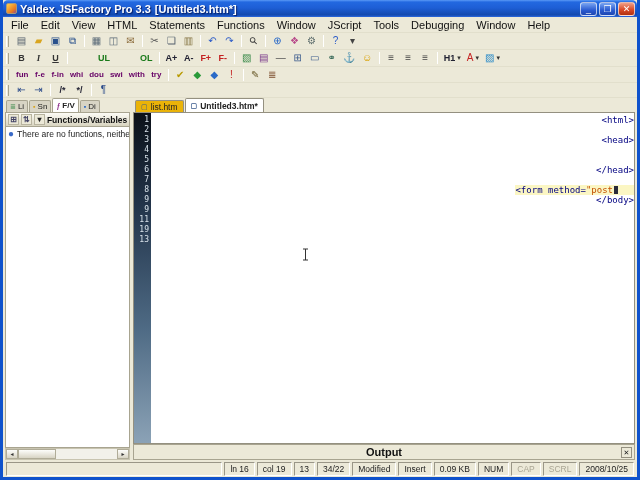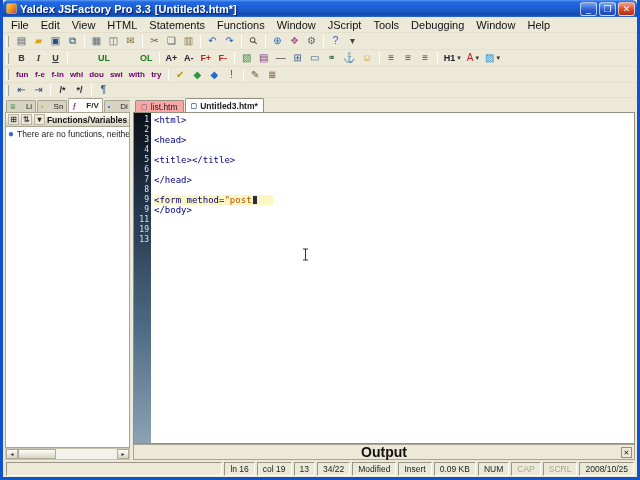--- a/index.html
+++ b/index.html
@@ -47,21 +47,21 @@
   .tb-label.red { color:#c42222; }
   .tb-label.dark { color:#223; }
   .tb-label.script { color:#660066; font-weight:bold; font-size:8px; }
   .dd { font-size:7px; color:#333; margin-left:1px; }
 
   
   .main { flex:1; display:flex; padding:0 2px; min-height:0; }
 
   .sidebar { width:125px; flex:0 0 125px; display:flex; flex-direction:column; min-height:0; }
   .side-tabs { height:14px; flex:0 0 14px; display:flex; align-items:flex-end; padding-left:1px; }
-  .side-tab { height:12px; display:flex; align-items:center; gap:10px; padding:0 3px; font-size:8px; color:#222;
+  .side-tab { height:12px; display:flex; align-items:center; gap:2px; padding:0 3px; font-size:8px; color:#222;
     background:#d8d4c4; border:1px solid #a8a490; border-bottom:none; border-radius:2px 2px 0 0; margin-right:1px; cursor:default;}
   .side-tab.active { background:#fff; height:14px; font-weight:bold; }
   .side-header { height:15px; flex:0 0 15px; display:flex; align-items:center; gap:2px; padding:0 2px;
     background:linear-gradient(180deg,#fdfcf6 0%,#d8d4c0 100%); border:1px solid #a8a490; font-size:8.5px; font-weight:bold; color:#111;}
   .mini-btn { width:11px; height:11px; display:inline-flex; align-items:center; justify-content:center;
     border:1px solid #b8b4a0; background:#ece9d8; font-size:8px; cursor:default; }
   .side-title { white-space:nowrap; overflow:hidden; }
   .side-content { flex:1; background:#fff; border:1px solid #a8a490; border-top:none; overflow:hidden; min-height:0;}
   .side-item { display:flex; align-items:center; gap:3px; padding:2px 2px; font-size:8.5px; color:#222;
     white-space:nowrap; overflow:hidden; }
@@ -70,39 +70,39 @@
     display:flex; align-items:center; justify-content:center; font-size:6px; color:#444; cursor:default;}
   .scroll-track { flex:1; position:relative; }
   .scroll-thumb { position:absolute; left:0; top:0; width:38px; height:10px;
     background:linear-gradient(180deg,#fdfdfb,#d8d4c4); border:1px solid #b0ac98; }
 
   .splitter { width:3px; flex:0 0 3px; background:#ece9d8; cursor:ew-resize; }
 
   .editor-col { flex:1; display:flex; flex-direction:column; min-width:0; min-height:0; }
   .doc-tabs { height:14px; flex:0 0 14px; display:flex; align-items:flex-end; padding-left:2px; background:#ece9d8;}
   .doc-tab { height:12px; display:flex; align-items:center; gap:3px; padding:0 5px; font-size:8.5px; color:#222;
-    background:#fca5a5; border:1px solid #949080; border-bottom:none; border-radius:2px 2px 0 0; margin-right:1px; cursor:default;}
+    background:#eab308; border:1px solid #949080; border-bottom:none; border-radius:2px 2px 0 0; margin-right:1px; cursor:default;}
   .doc-tab.active { background:#fff; height:14px; font-weight:bold; }
 
   .code-wrap { flex:1; display:flex; background:#fff; border:1px solid #949080; min-height:0; }
   .gutter { width:17px; flex:0 0 17px; padding:2px 2px 0 0; text-align:right;
     background:linear-gradient(180deg,#0b1018 0%,#22344a 28%,#4e6a84 65%,#8ba2b6 100%);
     color:#d8e2ea; font-family:"DejaVu Sans Mono",monospace; font-size:8px; }
   .ln { height:10px; line-height:10px; }
   .code { flex:1; padding:2px 0 0 3px; font-family:"DejaVu Sans Mono",monospace; font-size:9px; position:relative; min-width:0;}
-  .code-line { height:10px; line-height:10px; white-space:pre; }
+  .code-line { height:10px; line-height:10px; white-space:pre;text-align:right; }
   .line-inner { display:inline-block; height:10px; }
   .line-inner.current { background:#fbf6c3; padding-right:16px; }
   .seg.tag { color:#000080; }
   .seg.string { color:#c45000; }
   .caret { display:inline-block; width:4px; height:8px; background:#2a2a3a; vertical-align:-1px; margin-left:1px; }
 
   .output-bar { height:16px; flex:0 0 16px; background:#ece9d8; border:1px solid #a8a490;
     display:flex; align-items:center; justify-content:center; position:relative; }
-  .output-title { font-size:14px; font-weight:bold; color:#111; }
+  .output-title { font-size:11px; font-weight:bold; color:#111; }
   .output-close { position:absolute; right:2px; top:2px; width:11px; height:11px; border:1px solid #949080;
     background:#ece9d8; font-size:7px; line-height:9px; text-align:center; color:#222; cursor:default;}
 
   
   .statusbar { height:17px; flex:0 0 17px; display:flex; gap:2px; align-items:stretch;
     background:#ece9d8; padding:2px 3px 1px 3px; }
   .sb-cell { border:1px solid; border-color:#9a9687 #fff #fff #9a9687; font-size:8.5px; color:#222;
     display:flex; align-items:center; padding:0 5px; white-space:nowrap; }
   .sb-cell.grow { flex:1; }
   .sb-cell.dim { color:#aaa694; }
@@ -420,21 +420,20 @@
             <div class="ln">9</div>
             <div class="ln">11</div>
             <div class="ln">19</div>
             <div class="ln">13</div>
           </div>
         <div class="code" id="code">
             <div class="code-line"><span class="line-inner"><span class="seg tag">&lt;html&gt;</span></span></div>
             <div class="code-line"><span class="line-inner"></span></div>
             <div class="code-line"><span class="line-inner"><span class="seg tag">&lt;head&gt;</span></span></div>
             <div class="code-line"><span class="line-inner"></span></div>
-            <div class="code-line"><span class="line-inner"><span class="seg tag">&lt;title&gt;&lt;/title&gt;</span></span></div>
             <div class="code-line"><span class="line-inner"></span></div>
             <div class="code-line"><span class="line-inner"><span class="seg tag">&lt;/head&gt;</span></span></div>
             <div class="code-line"><span class="line-inner"></span></div>
             <div class="code-line"><span class="line-inner current"><span class="seg tag">&lt;form method=</span><span class="seg string">"post</span><span class="caret"></span></span></div>
             <div class="code-line"><span class="line-inner"><span class="seg tag">&lt;/body&gt;</span></span></div>
             <div class="code-line"><span class="line-inner"></span></div>
           </div>
       </div>
       <div class="output-bar">
         <span class="output-title">Output</span>

